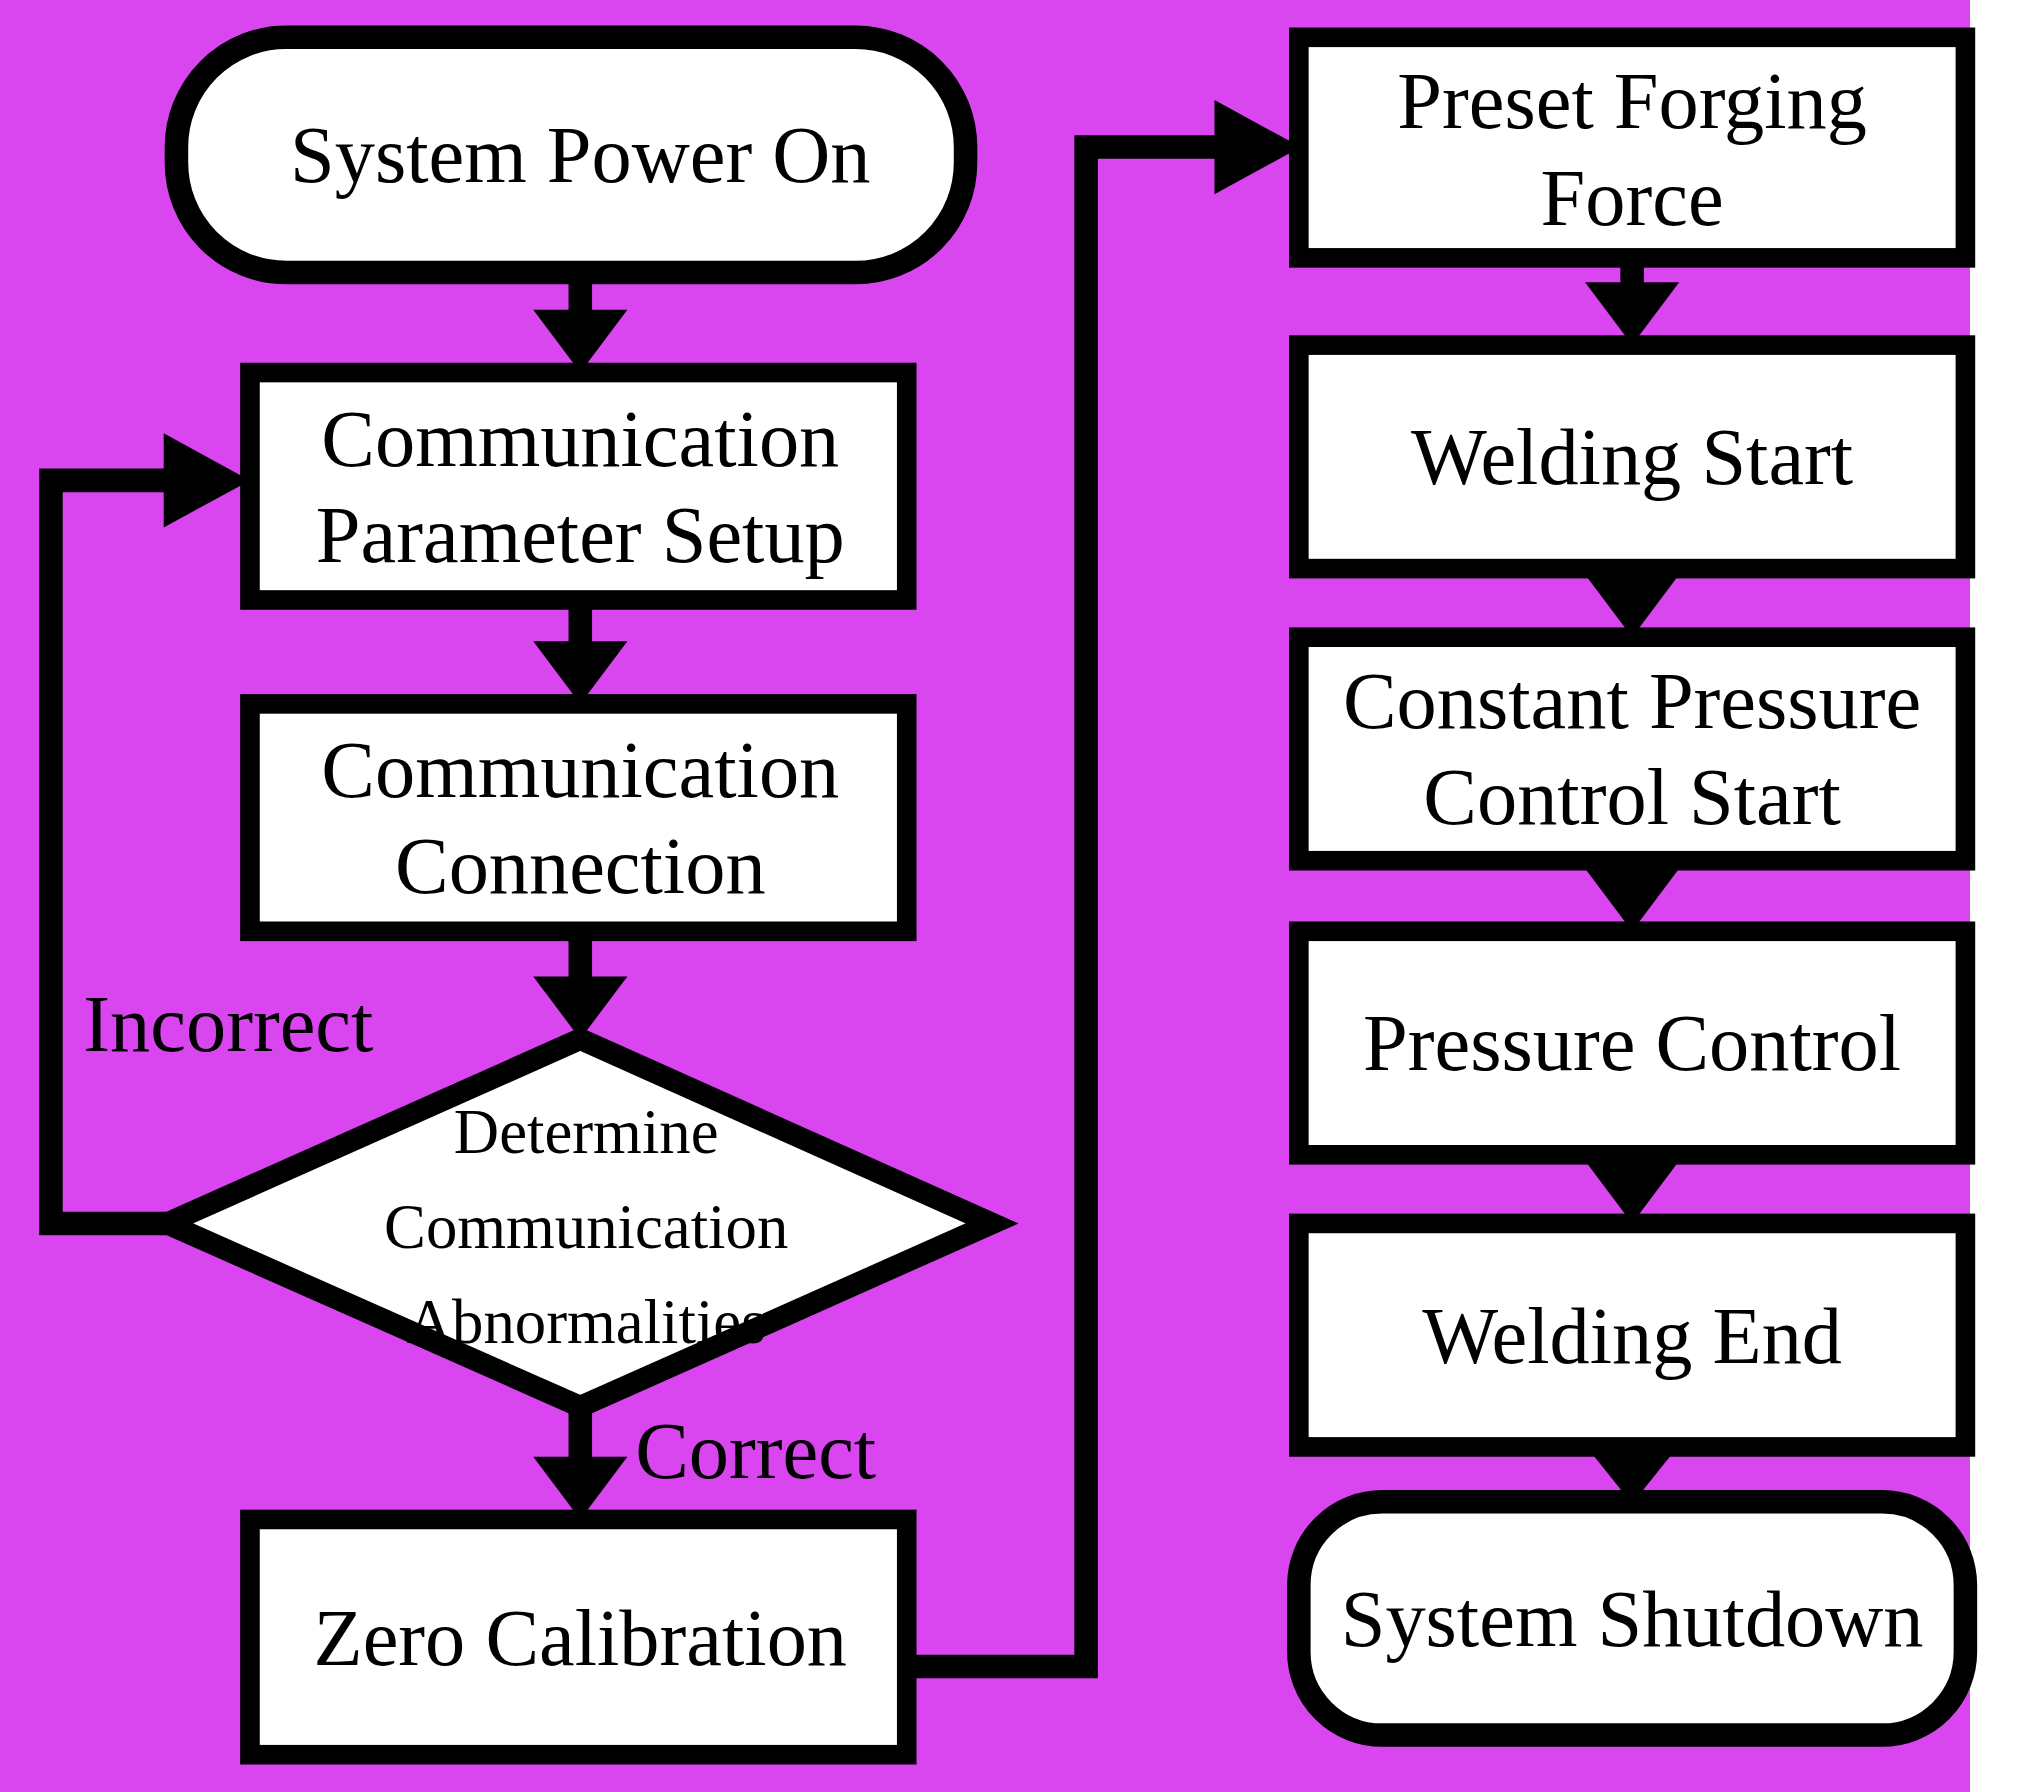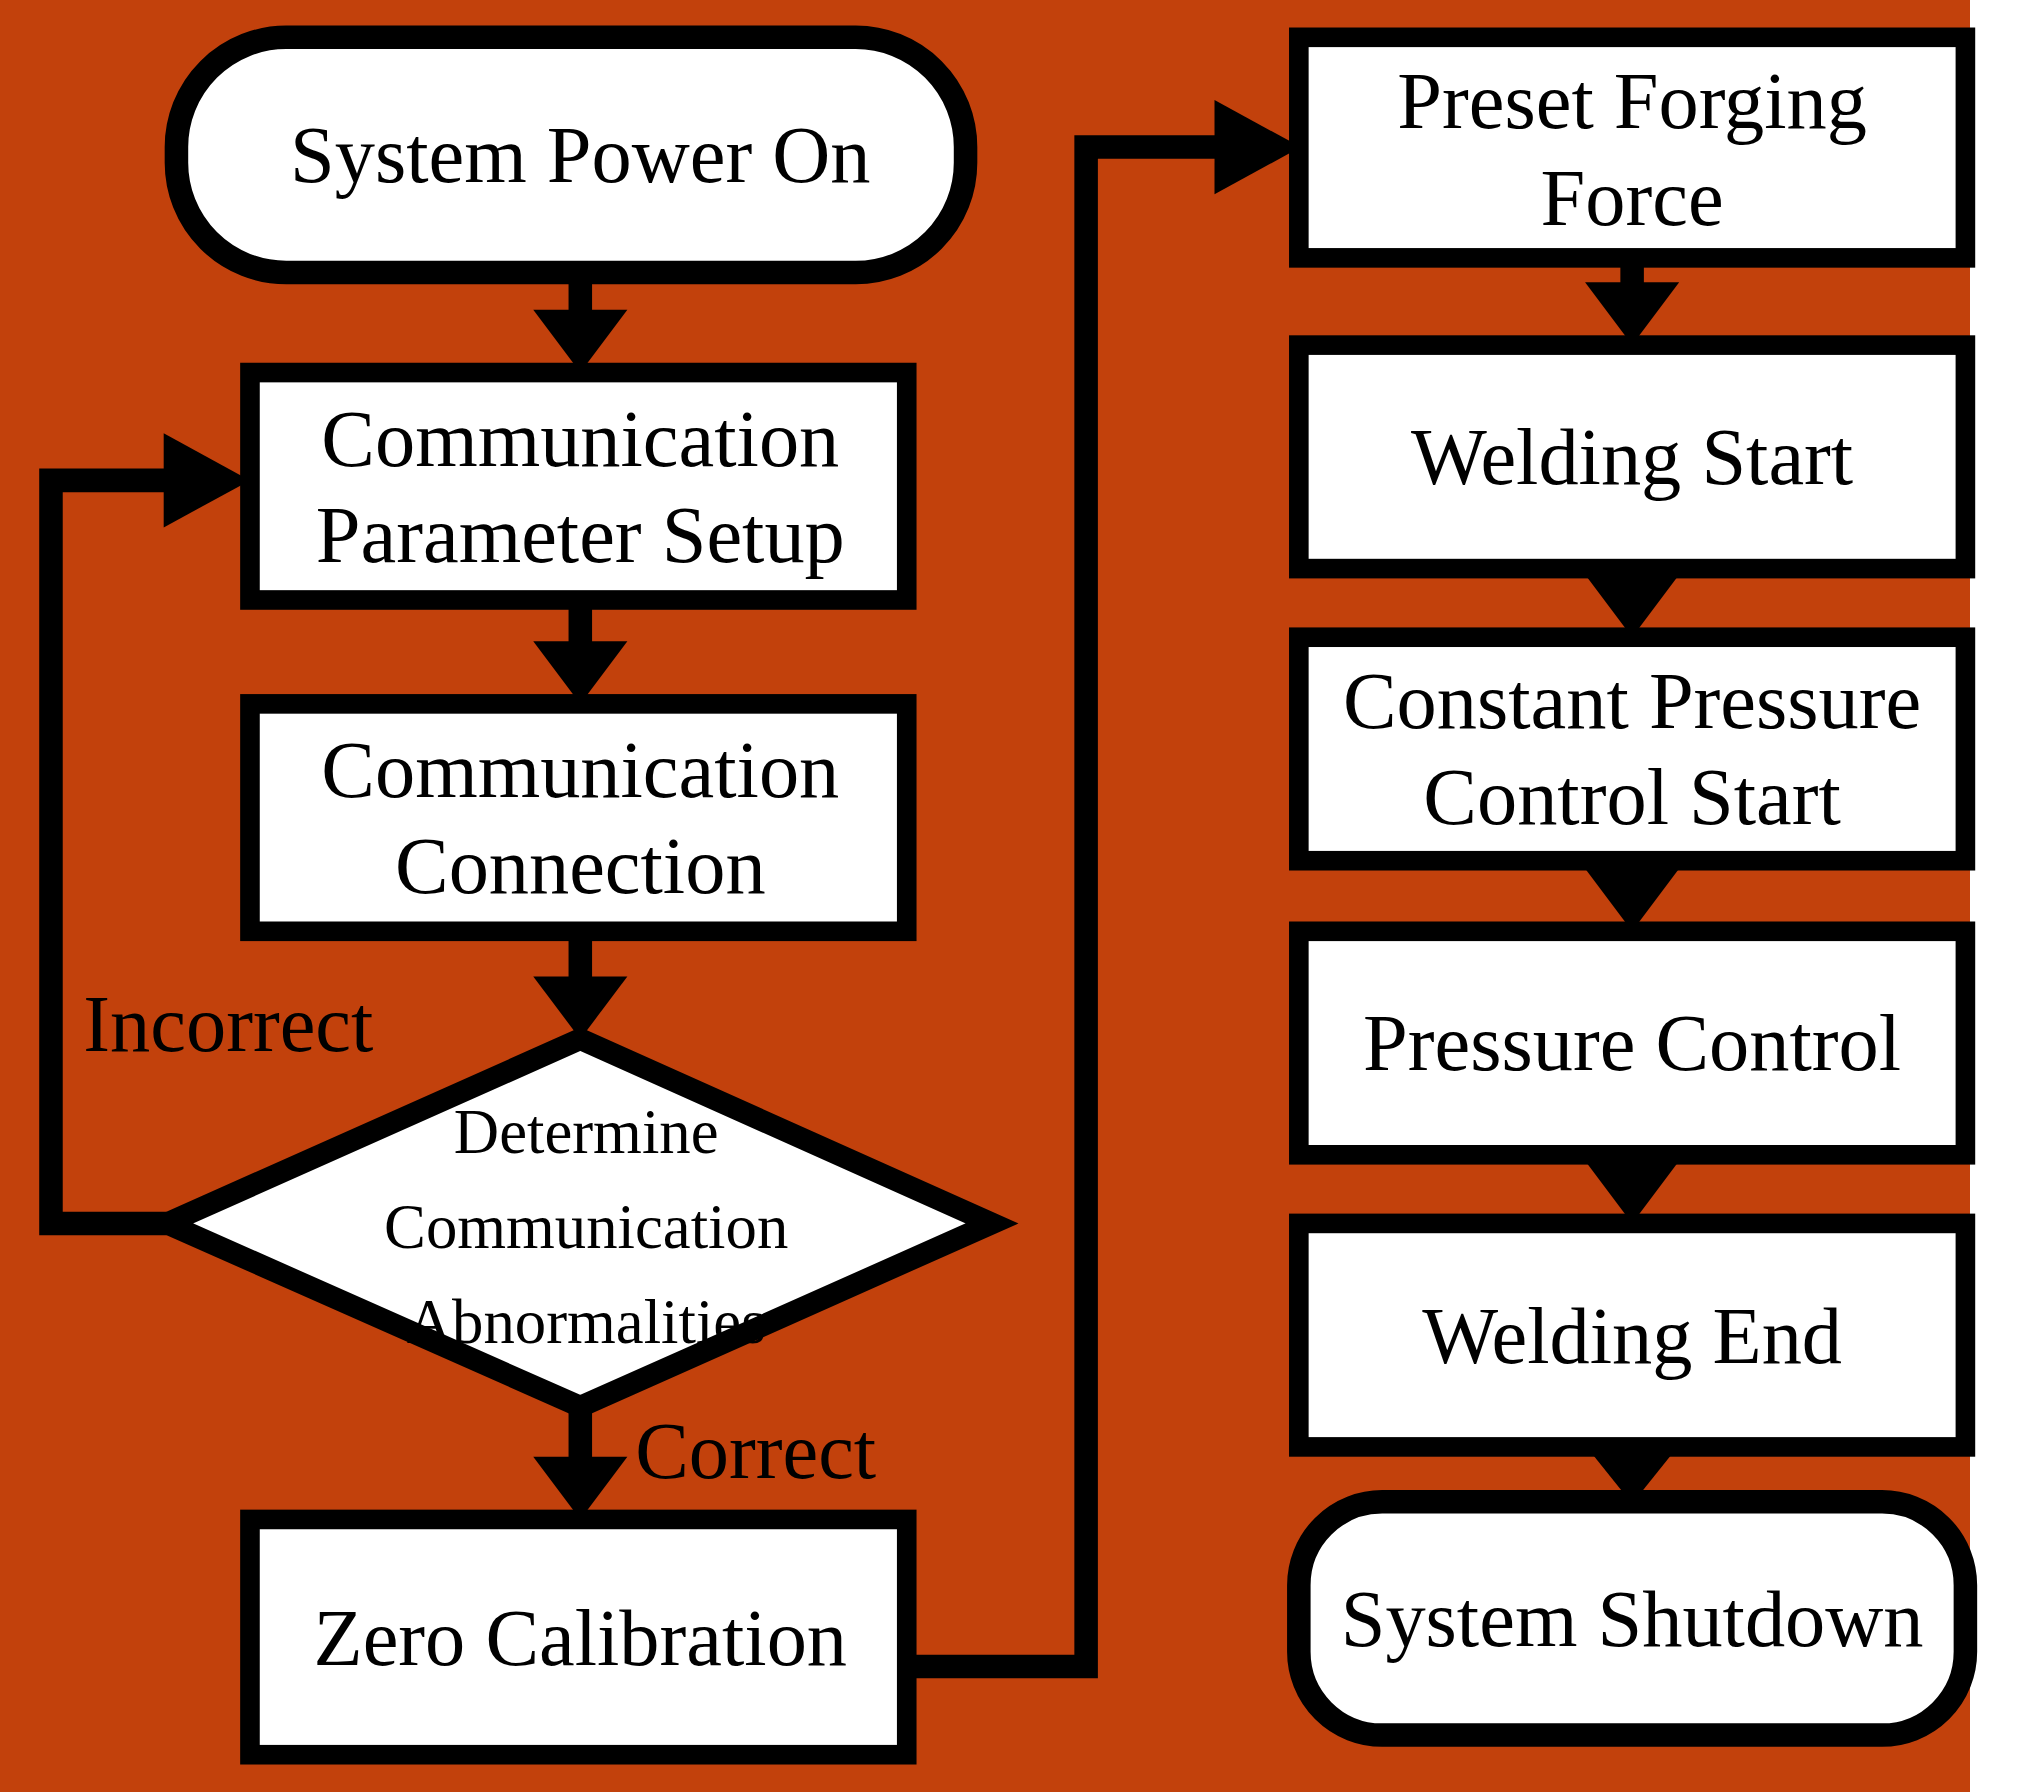--- a/index.html
+++ b/index.html
@@ -3,21 +3,21 @@
 <meta charset="utf-8">
 <style>
   html, body {
     margin: 0;
     padding: 0;
     background: #ffffff;
   }
   .stage {
     width: 1970px;
     height: 1793px;
-    background: #c2410c;
+    background: #d946ef;
     position: relative;
     font-family: "Liberation Serif", "DejaVu Serif", serif;
   }
   svg { display: block; }
   .shape {
     fill: #ffffff;
     stroke: #000000;
     stroke-linejoin: miter;
   }
   .rect-node   { stroke-width: 20; }

